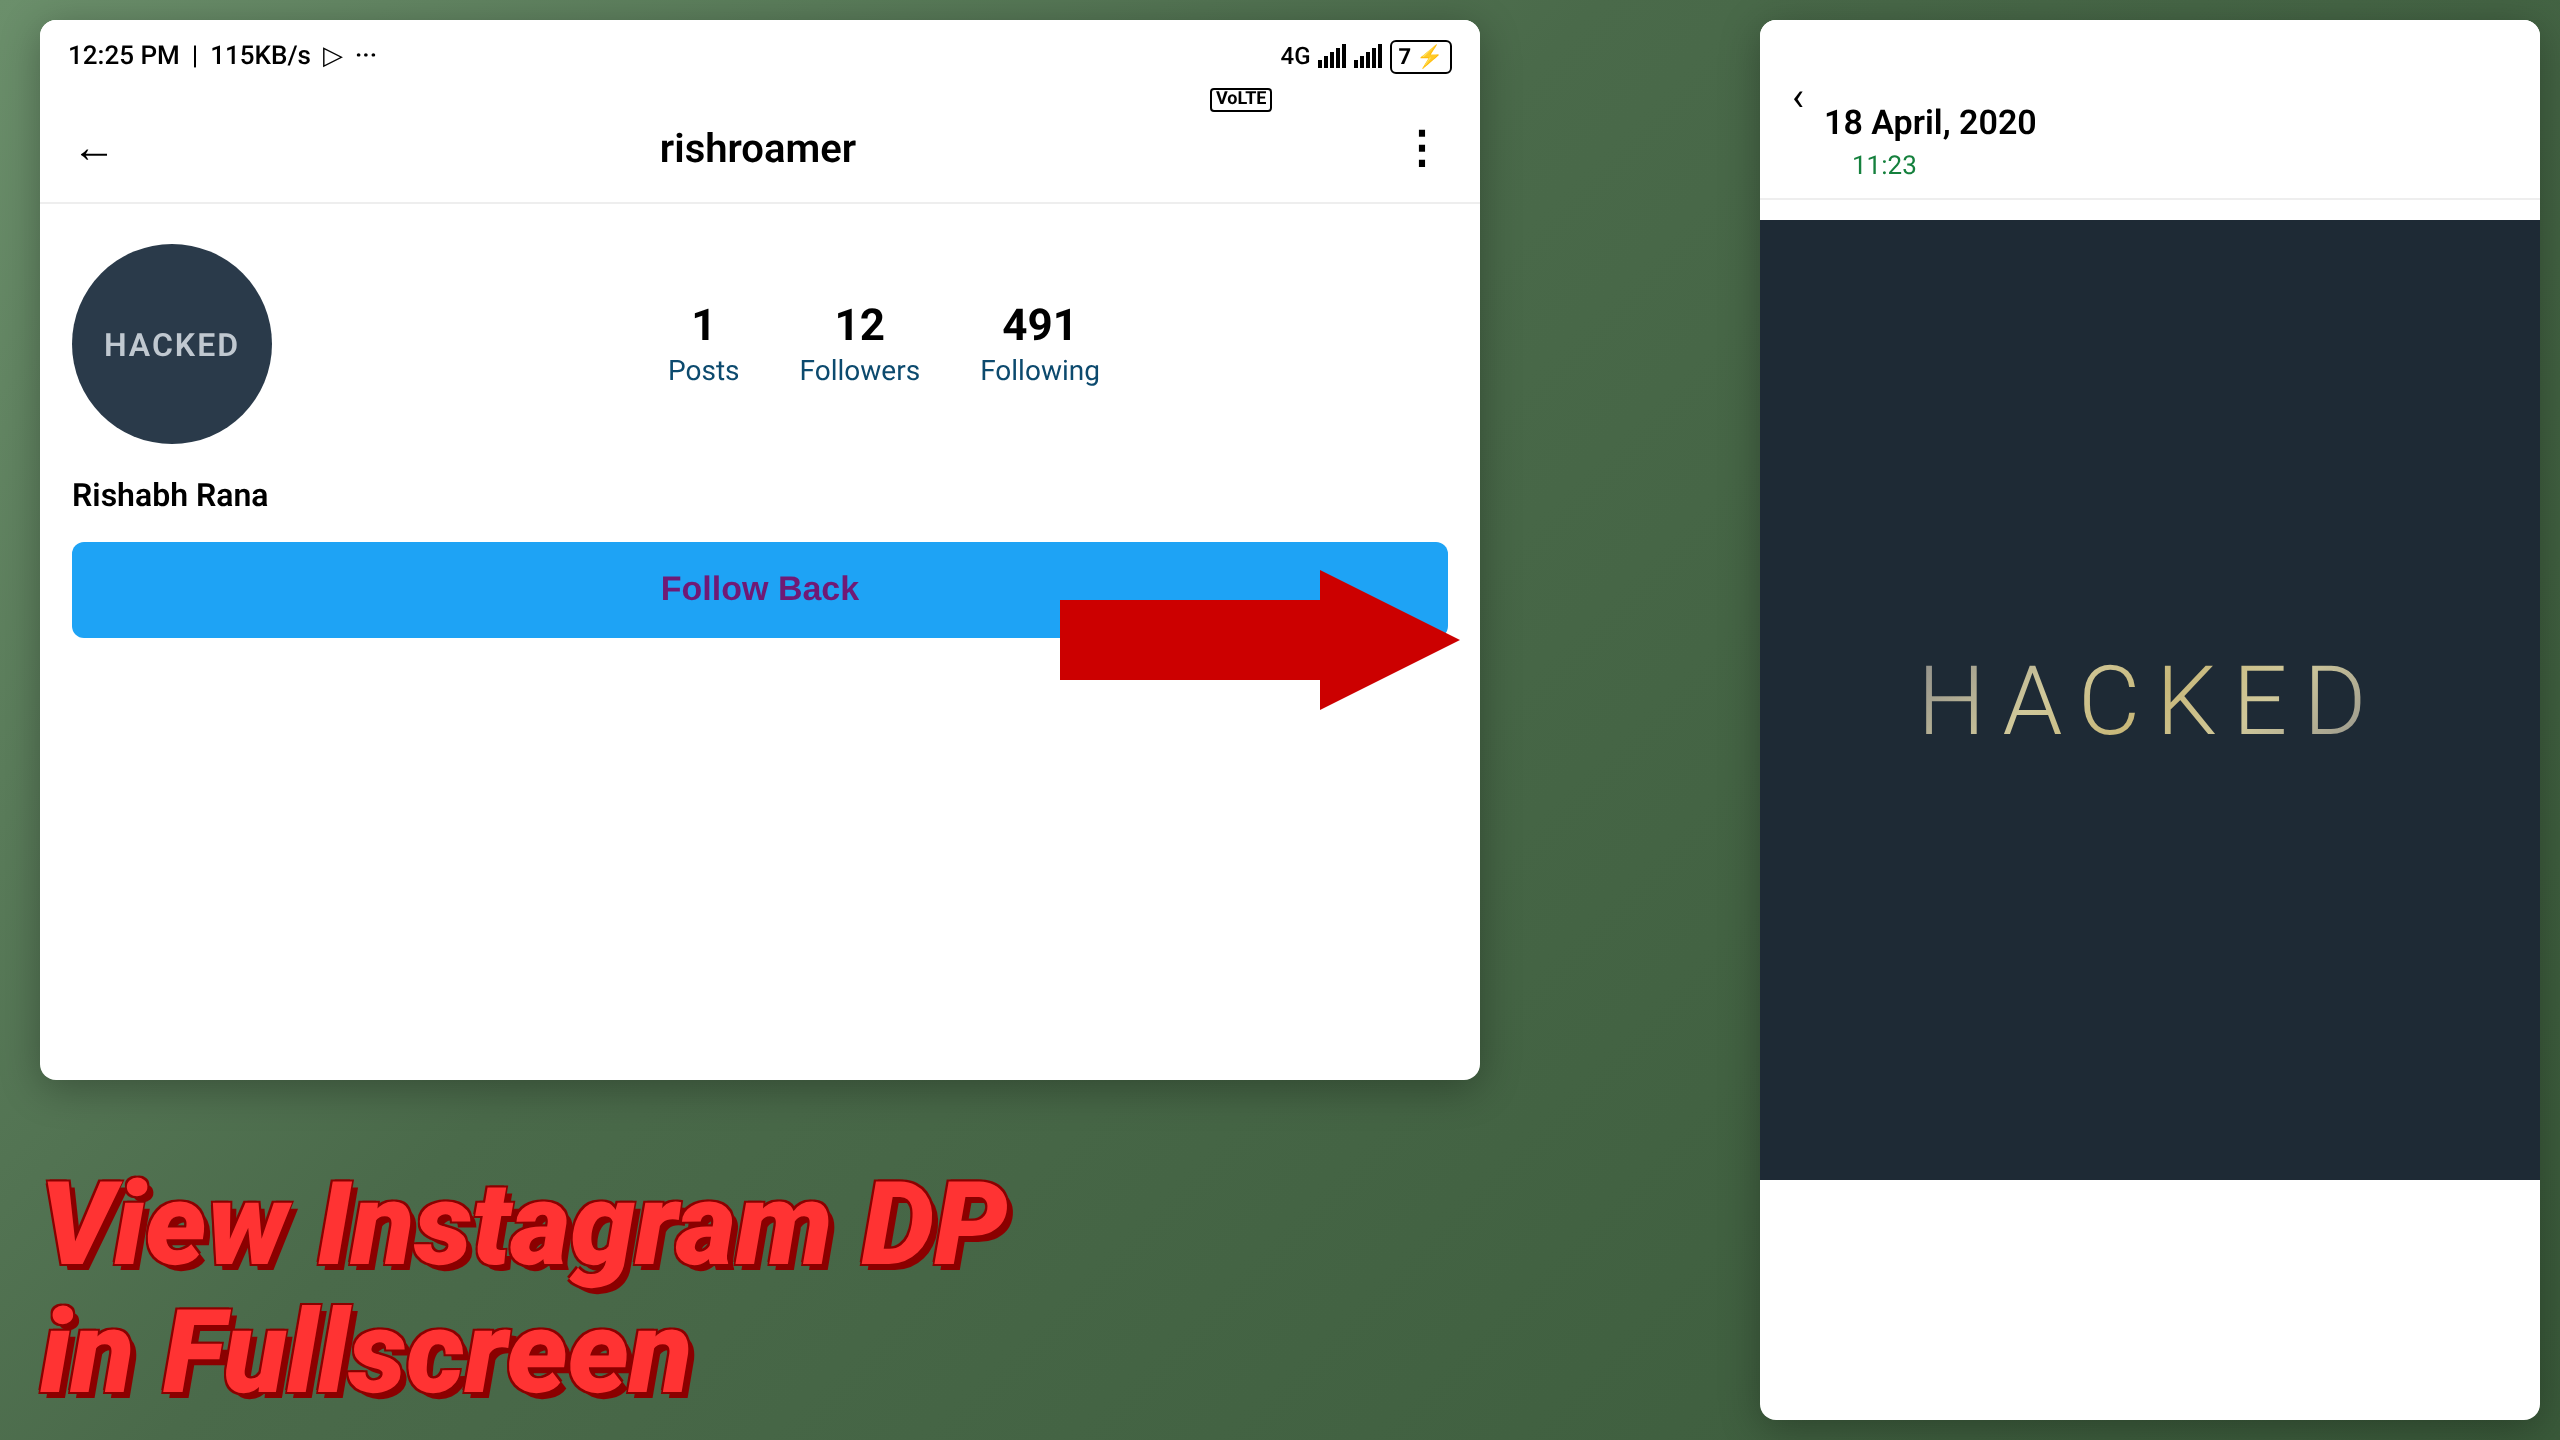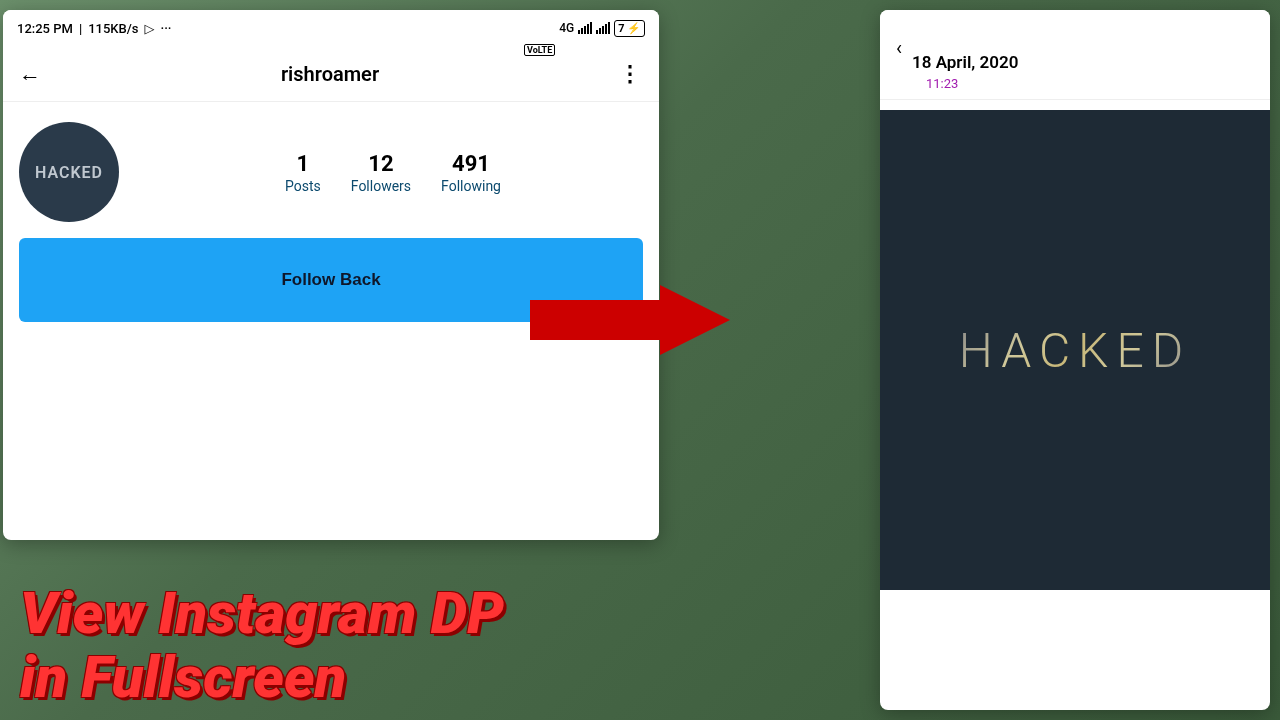--- a/index.html
+++ b/index.html
@@ -15,23 +15,23 @@
     
     .bg {
       position: absolute;
       inset: 0;
       background: linear-gradient(135deg, #6b8f6b 0%, #4a6a4a 40%, #3a5a3a 100%);
     }
 
     
     .phone-left {
       position: absolute;
-      left: 3px;
+      left: 20px;
       top: 10px;
-      width: 656px;
+      width: 720px;
       height: 530px;
       background: #fff;
       border-radius: 8px;
       overflow: hidden;
       box-shadow: 0 4px 20px rgba(0,0,0,0.3);
     }
 
     
     .status-bar {
       background: #fff;
@@ -148,23 +148,23 @@
 
     .profile-name {
       font-size: 16px;
       font-weight: 600;
       color: #000;
       margin-bottom: 14px;
     }
 
     .follow-back-btn {
       width: 100%;
-      padding: 32px;
+      padding: 14px;
       background: #1ea3f5;
-      color: #0f172a;
+      color: #701a75;
       border: none;
       border-radius: 6px;
       font-size: 17px;
       font-weight: 600;
       cursor: pointer;
       text-align: center;
     }
 
     
     .arrow-container {
@@ -213,21 +213,21 @@
 
     .panel-date {
       font-size: 17px;
       font-weight: 600;
       color: #000;
       margin-top: 28px;
     }
 
     .panel-time {
       font-size: 13px;
-      color: #a21caf;
+      color: #15803d;
       margin-left: 30px;
     }
 
     .panel-image {
       width: 100%;
       height: 480px;
       background: #1e2a35;
       display: flex;
       align-items: center;
       justify-content: center;
@@ -343,20 +343,21 @@
           <span class="stat-label">Followers</span>
         </div>
         <div class="stat-item">
           <span class="stat-number">491</span>
           <span class="stat-label">Following</span>
         </div>
       </div>
     </div>
 
     
+    <div class="profile-name">Rishabh Rana</div>
 
     
     <button class="follow-back-btn">Follow Back</button>
   </div>
 </div>
 
 <div class="arrow-container">
   <svg class="arrow-svg" viewBox="0 0 200 80" xmlns="http://www.w3.org/2000/svg">
     <polygon points="0,20 130,20 130,5 200,40 130,75 130,60 0,60" fill="#cc0000"></polygon>
   </svg>

